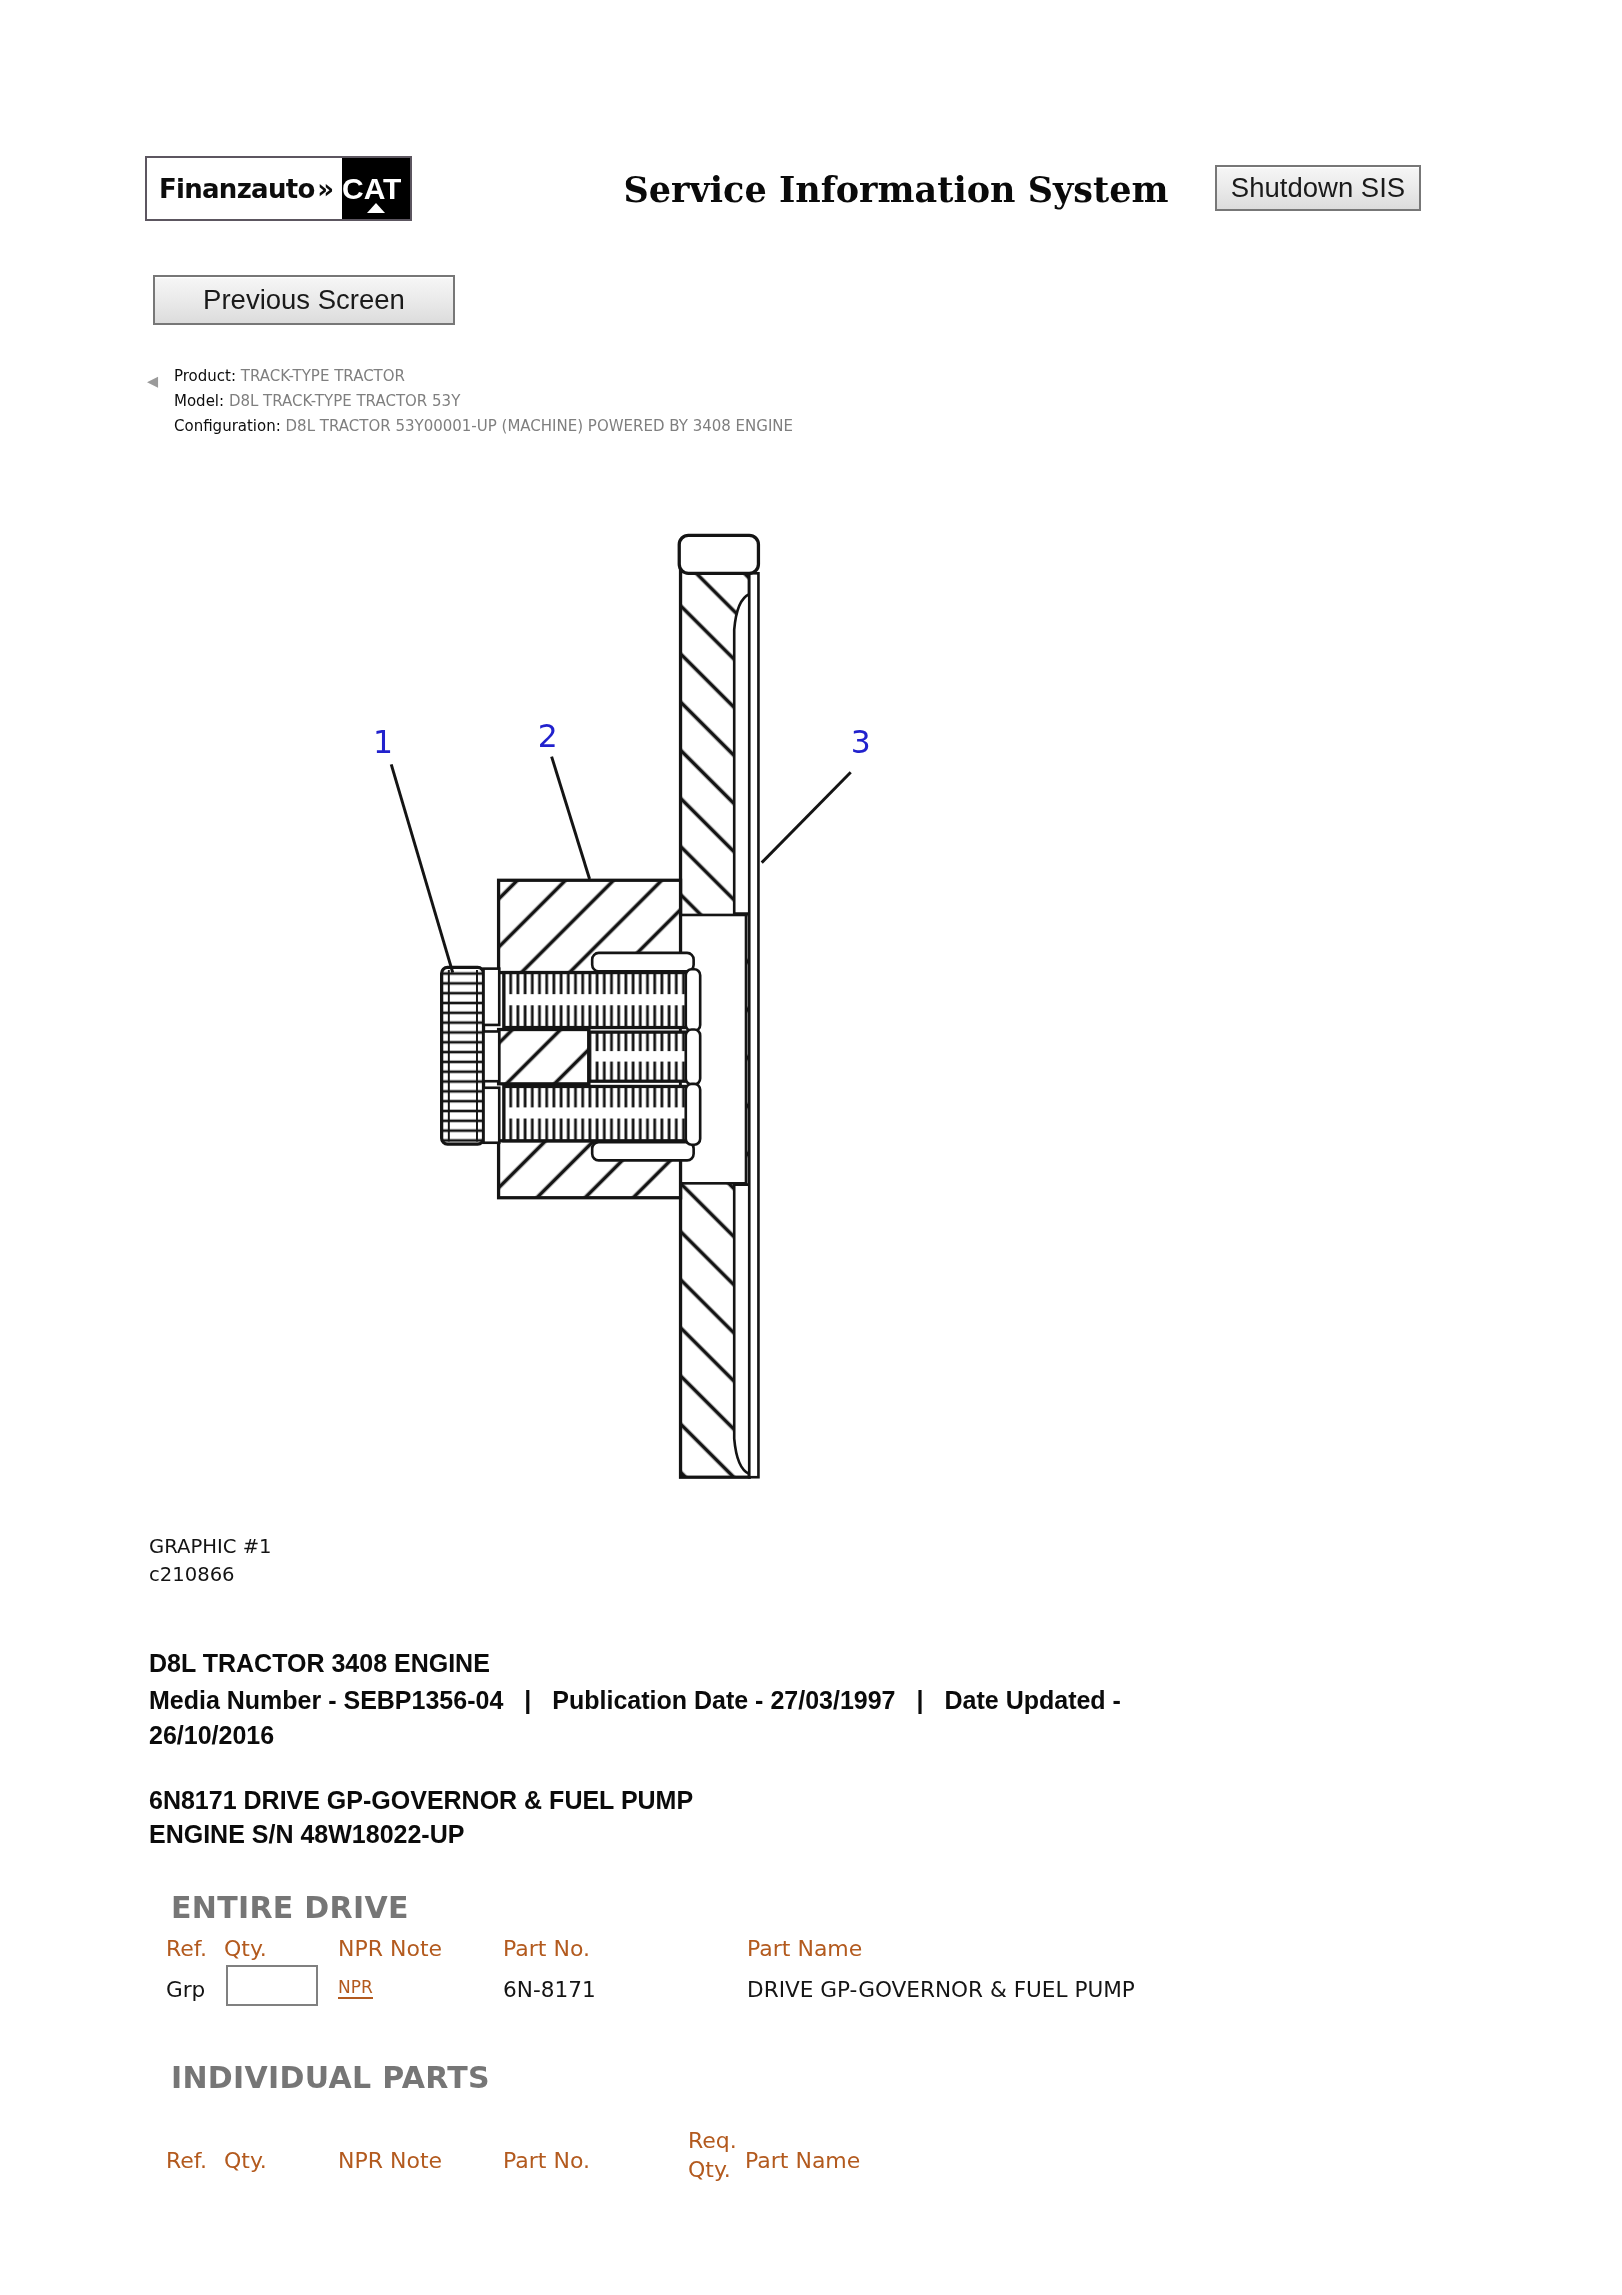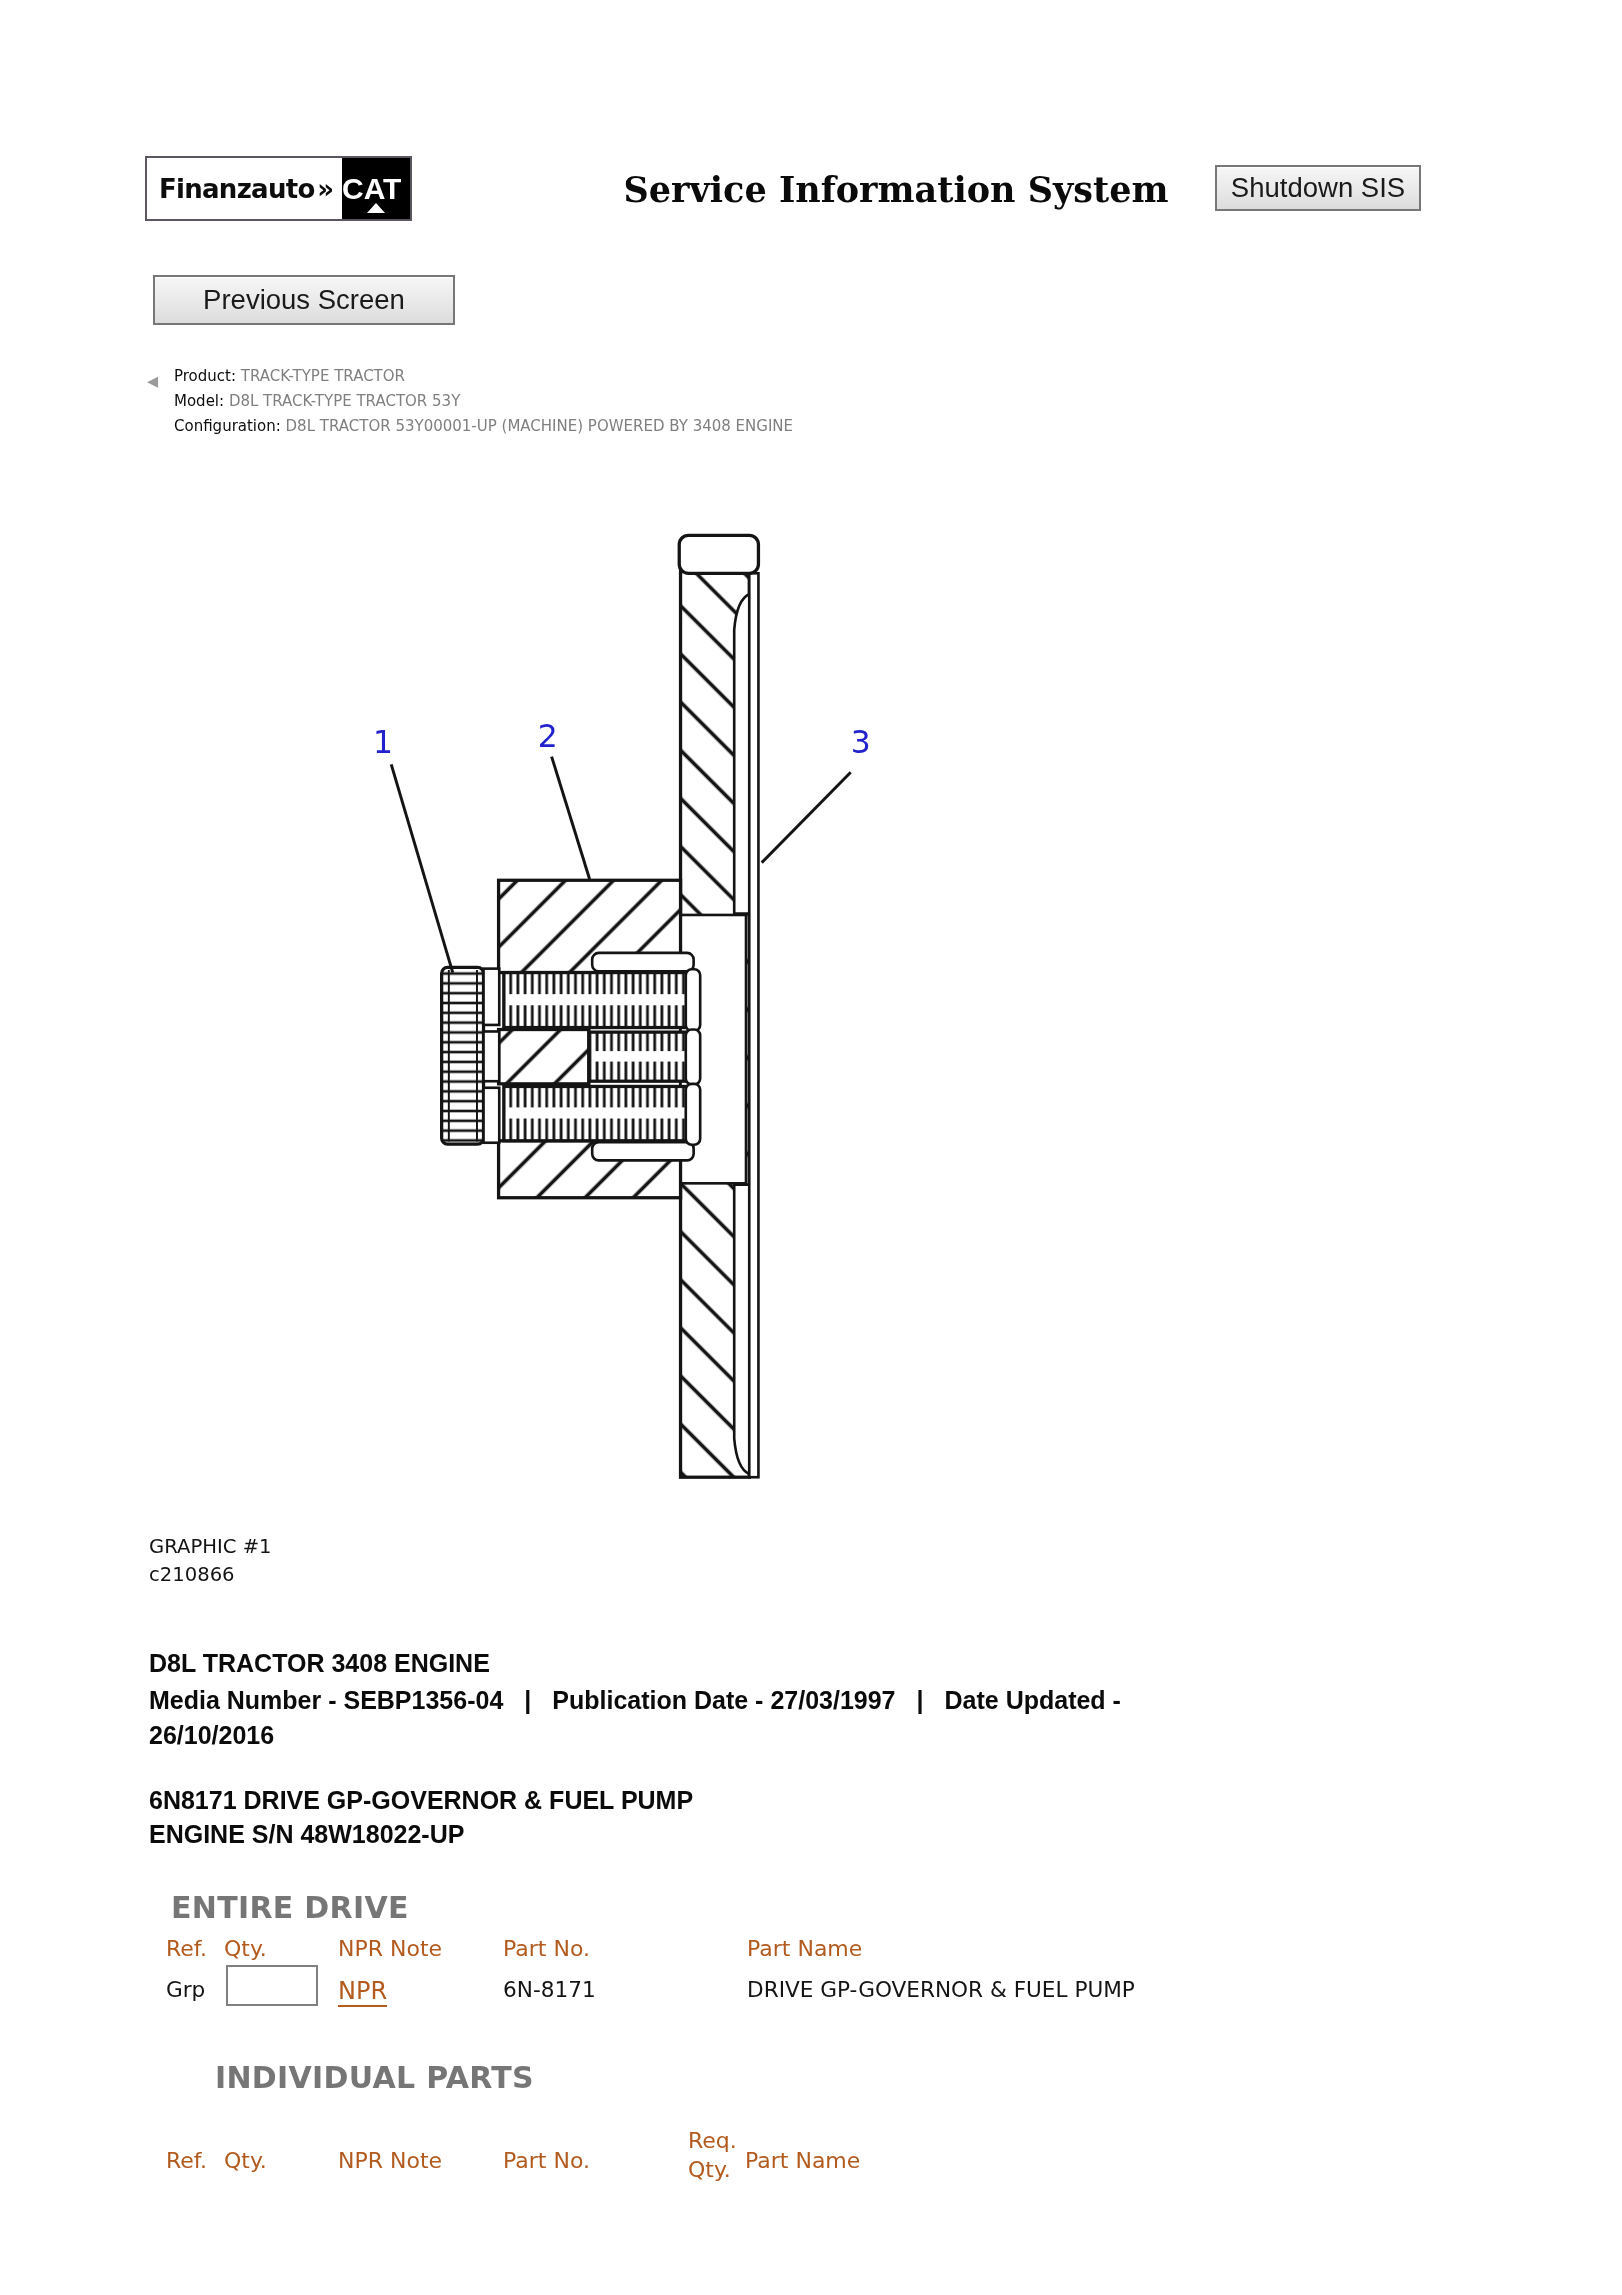--- a/index.html
+++ b/index.html
@@ -43,21 +43,21 @@
   .pipe{margin:0 21px;}
   .doc-group{top:1786px;}
   .doc-sn{top:1820px;}
 
   
   .sec-h{position:absolute;left:171px;font-size:30px;font-weight:bold;color:#767676;letter-spacing:0.3px;}
   .col{position:absolute;font-size:22px;color:#b35a1e;white-space:nowrap;}
   .cell{position:absolute;font-size:21.6px;color:#141414;white-space:nowrap;}
   .qty-input{position:absolute;left:226px;top:1965px;width:92px;height:41px;border:2px solid #808080;
         background:#fff;box-sizing:border-box;font-size:21.6px;padding:0 5.2px;}
-  .npr-link{position:absolute;font-size:24px;color:#b35a1e;text-decoration:none;
+  .npr-link{position:absolute;font-size:17px;color:#b35a1e;text-decoration:none;
         border-bottom:2px solid #b35a1e;cursor:pointer;}
 </style>
 </head>
 <body>
 
 <div class="page">
 
   <div class="logo">
     <div class="logo-brand">
       <span>Finanzauto</span>
@@ -182,21 +182,21 @@
   <span class="col" style="left:338px;top:1936px;">NPR Note</span>
   <span class="col" style="left:503px;top:1936px;">Part No.</span>
   <span class="col" style="left:747px;top:1936px;">Part Name</span>
 
   <span class="cell" style="left:166px;top:1977px;">Grp</span>
   <input class="qty-input" type="text" value="" style="">
   <a class="npr-link" style="left:338px;top:1977px;">NPR</a>
   <span class="cell" style="left:503px;top:1977px;">6N-8171</span>
   <span class="cell" style="left:747px;top:1977px;">DRIVE GP-GOVERNOR &amp; FUEL PUMP</span>
 
-  <div class="sec-h" style="top:2060px;margin-left:44px;">INDIVIDUAL PARTS</div>
+  <div class="sec-h" style="top:2060px;">INDIVIDUAL PARTS</div>
   <span class="col" style="left:166px;top:2148px;">Ref.</span>
   <span class="col" style="left:224px;top:2148px;">Qty.</span>
   <span class="col" style="left:338px;top:2148px;">NPR Note</span>
   <span class="col" style="left:503px;top:2148px;">Part No.</span>
   <span class="col" style="left:688px;top:2128px;">Req.</span>
   <span class="col" style="left:688px;top:2157px;">Qty.</span>
   <span class="col" style="left:745px;top:2148px;">Part Name</span>
 
 </div>
 

